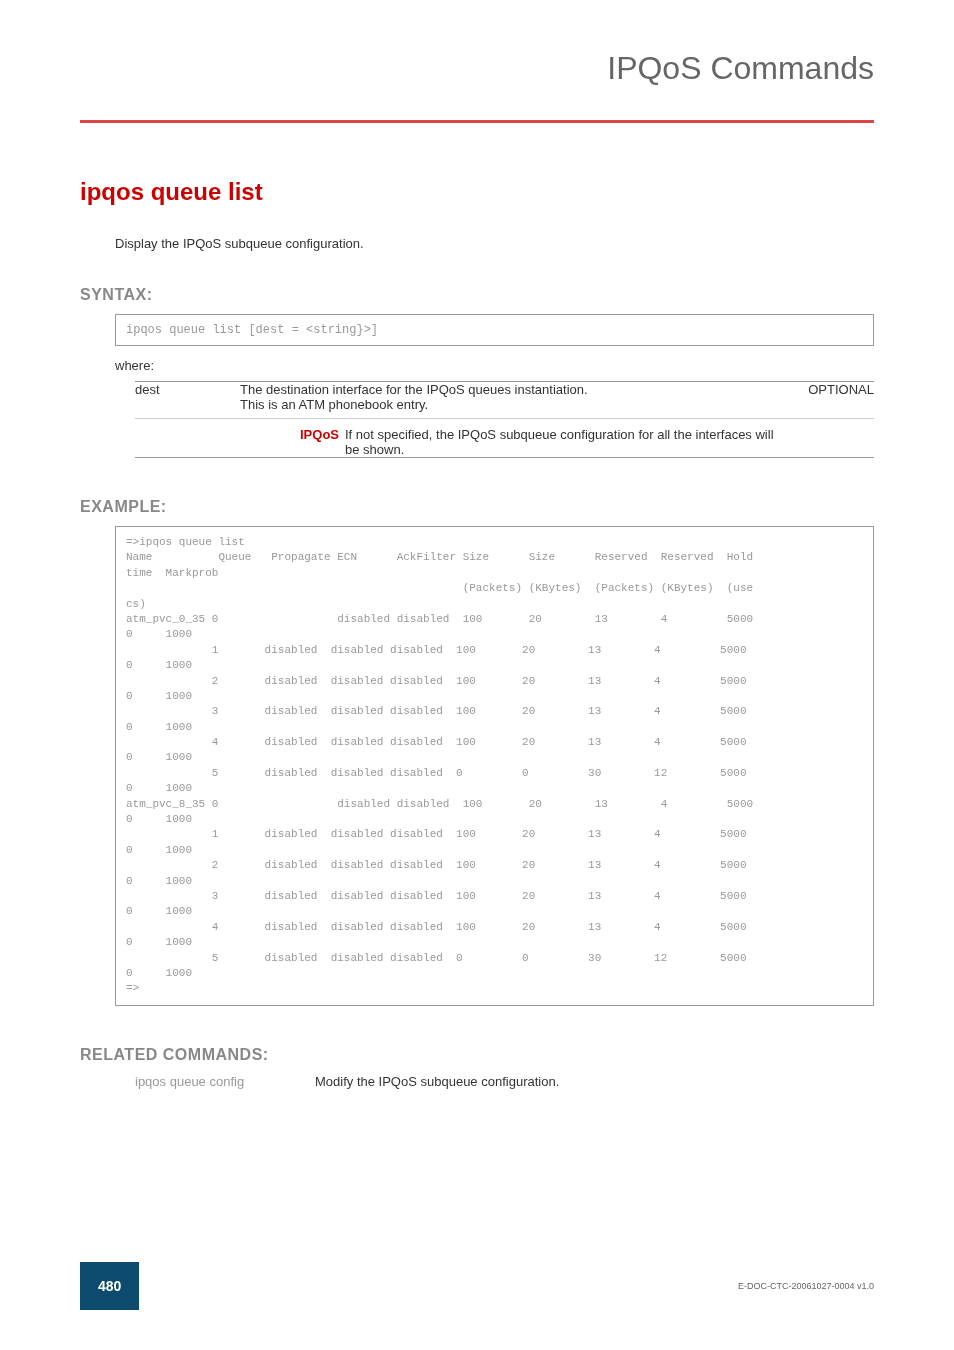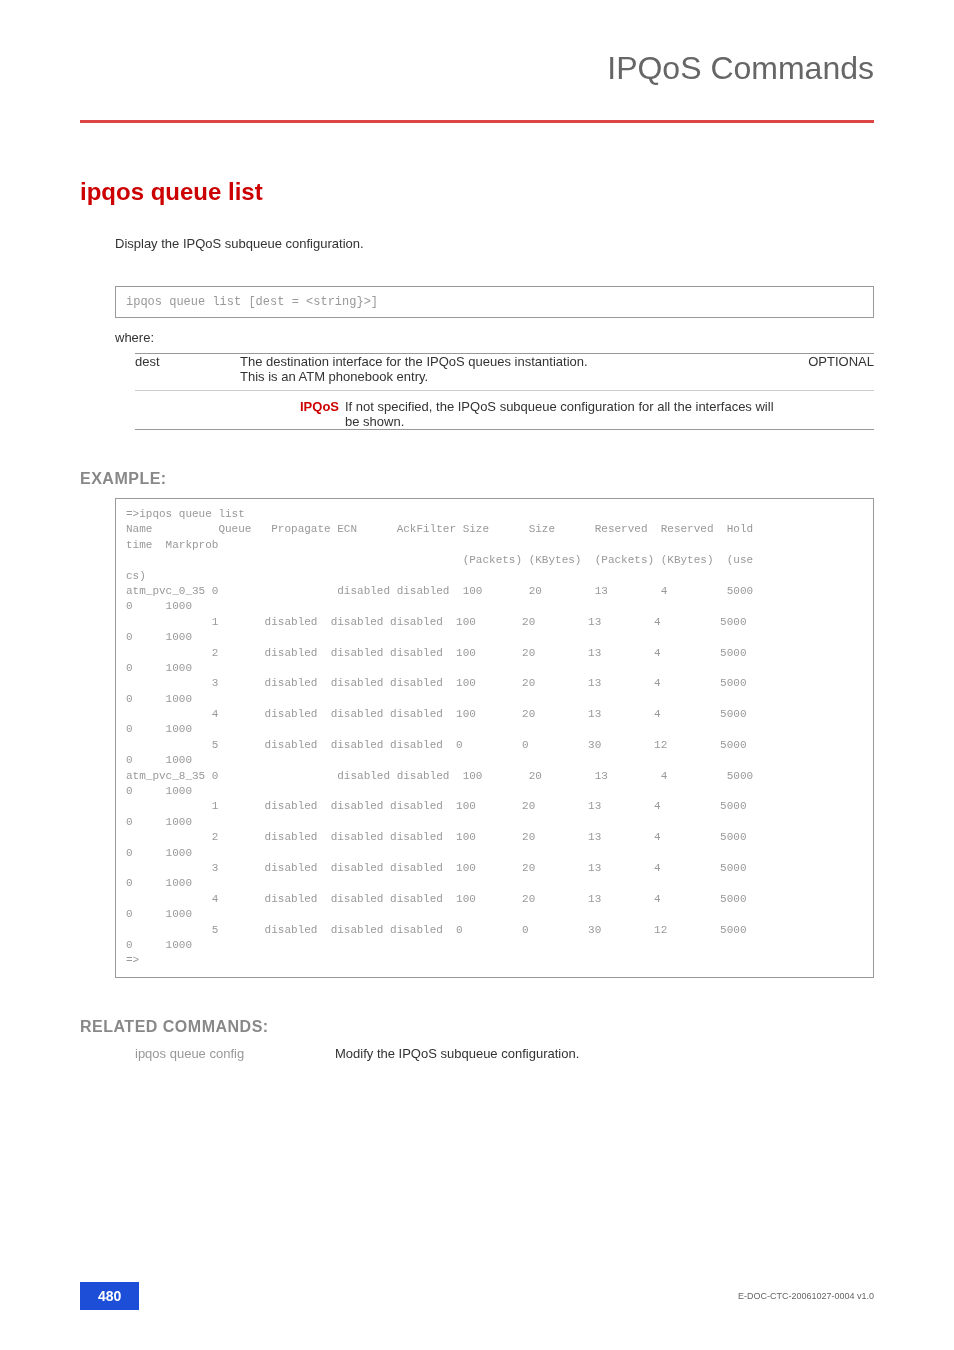--- a/index.html
+++ b/index.html
@@ -122,59 +122,60 @@
     .related-section {
       margin-top: 40px;
     }
     .related-row {
       display: flex;
       margin-left: 55px;
       margin-top: 10px;
       font-size: 13px;
     }
     .related-cmd {
-      width: 200px;
+      width: 180px;
       color: #999;
     }
     .related-desc {
       color: #333;
     }
     .footer {
       position: absolute;
       bottom: 40px;
       left: 80px;
       right: 80px;
       display: flex;
       justify-content: space-between;
       align-items: center;
     }
     .page-num {
-      background: #1d4ed8;
+      background: #0c4a6e;
       color: white;
       font-weight: bold;
-      padding: 6px 18px;
+      padding: 16px 18px;
       font-size: 14px;
     }
     .doc-id {
       font-size: 9px;
       color: #666;
     }
   </style>
 </head>
 <body>
 
 <div class="header">
   <div class="header-title">IPQoS Commands</div>
 </div>
 <hr class="header-rule">
 
 <div class="content">
   <div class="cmd-title">ipqos queue list</div>
   <div class="description">Display the IPQoS subqueue configuration.</div>
 
+  <div class="section-head">SYNTAX:</div>
   <div class="syntax-box">ipqos queue list          [dest = &lt;string}&gt;]</div>
   <div class="where-label">where:</div>
 
   <div class="param-table">
     <div class="param-row1">
       <div class="param-name">dest</div>
       <div class="param-desc">
         <span>The destination interface for the IPQoS queues instantiation.</span><br>
         <span>This is an ATM phonebook entry.</span>
       </div>

